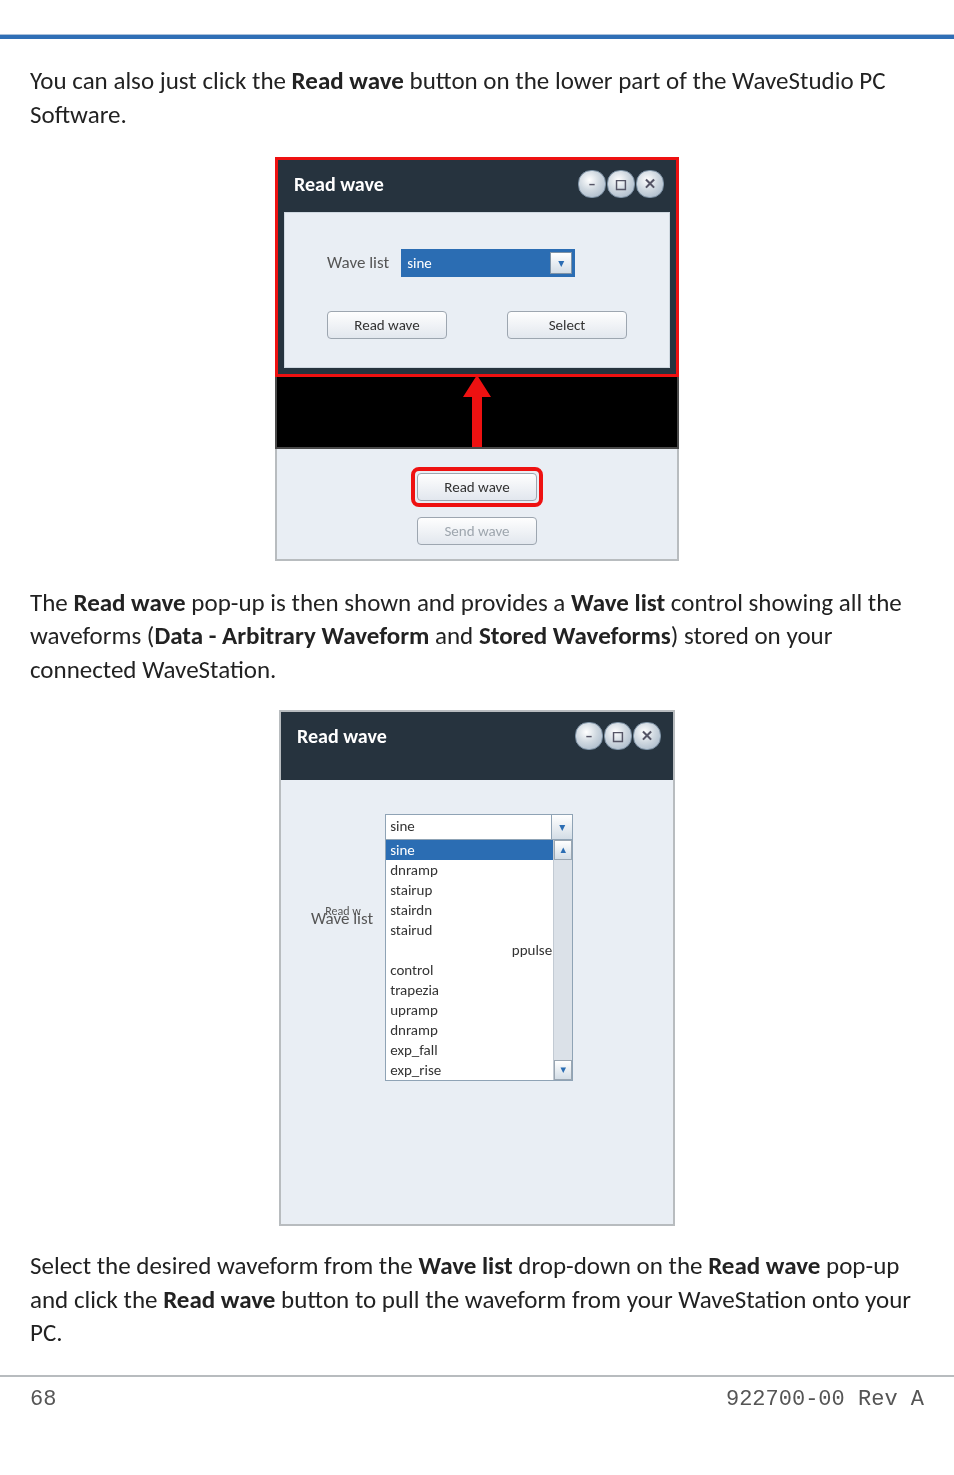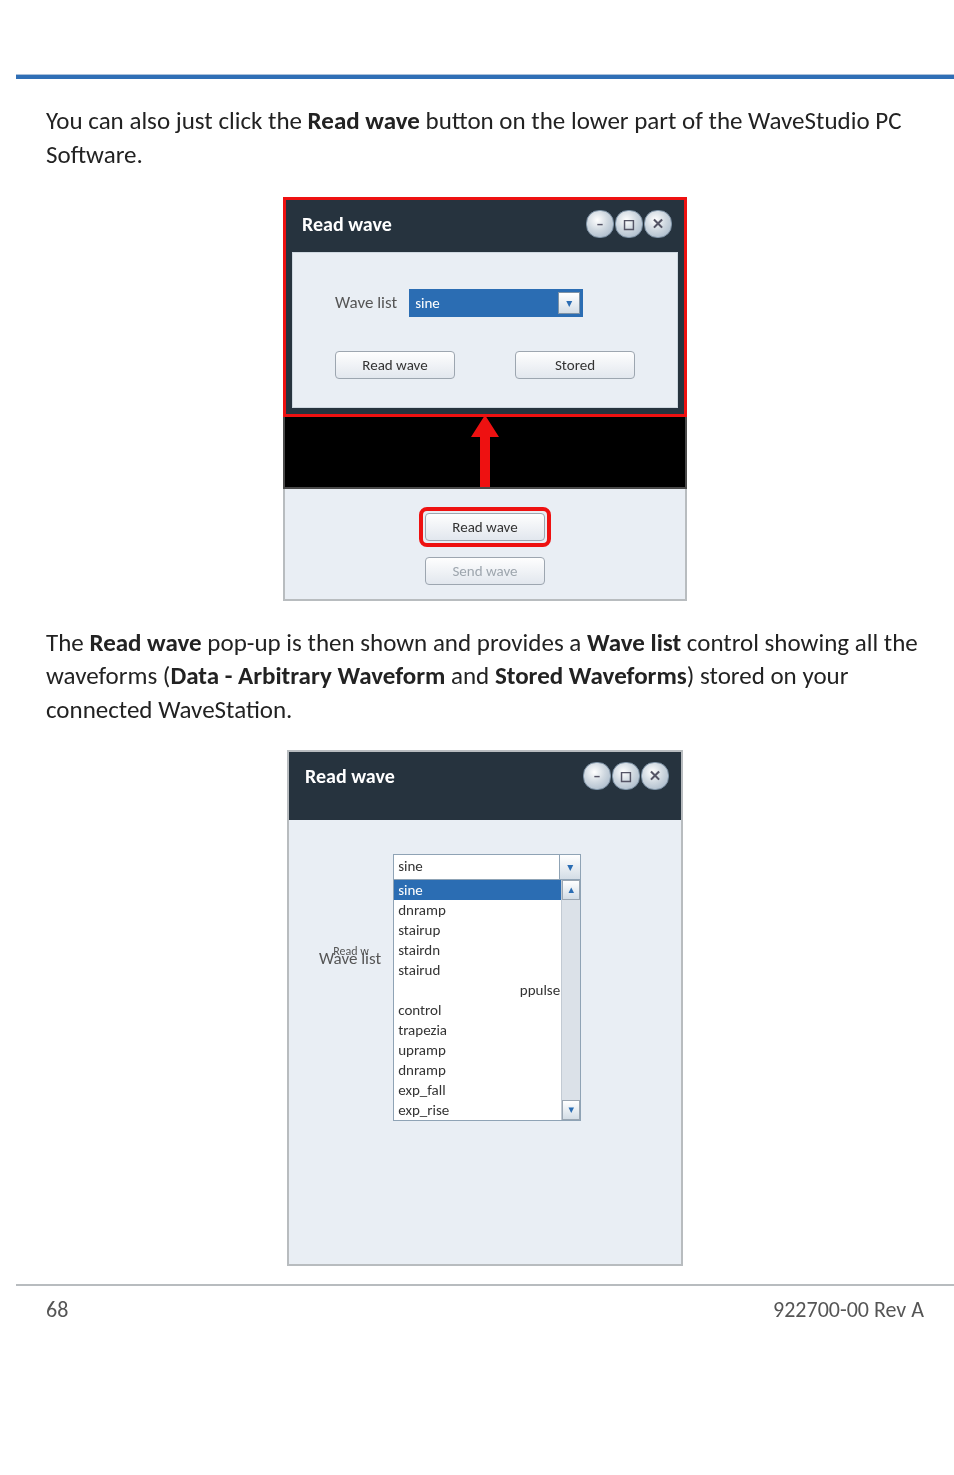--- a/index.html
+++ b/index.html
@@ -4,23 +4,22 @@
 <style>
 html, body {
   margin: 0;
   padding: 0;
   background: #ffffff;
   font-family: Calibri, Arial, sans-serif;
   color: #222;
   width: 954px;
 }
 .page {
-  padding: 24px 30px 18px 46px;
+  padding: 24px 30px 18px 30px;
   box-sizing: border-box;
-  margin-top: 40px;
 }
 .top-rule {
   margin: 10px -30px 24px -30px;
   height: 4px;
   background: #2f6fb6;
   border-top: 1px solid #aac0da;
 }
 .body-text {
   font-size: 25px;
   line-height: 1.35;
@@ -234,20 +233,21 @@
 .bottom-rule {
   margin: 18px -30px 6px -30px;
   border-top: 2px solid #b8bcbf;
 }
 .footer {
   display: flex;
   justify-content: space-between;
   font-size: 22px;
   color: #555;
   padding-top: 4px;
+  font-family: Liberation Mono, monospace;
 }
 </style>
 </head>
 <body>
 <div class="page">
 
 <div class="top-rule"></div>
 
 <p class="body-text">
   <span>You can also just click the </span><b>Read wave</b><span> button on the lower part of the WaveStudio PC Software.</span>
@@ -267,21 +267,21 @@
       <div class="dialog-body">
         <div class="field-row">
           <span class="field-label">Wave list</span>
           <div class="combo">
             <div class="combo-text">sine</div>
             <div class="combo-arrow">▾</div>
           </div>
         </div>
         <div class="btn-row">
           <div class="vbtn">Read wave</div>
-          <div class="vbtn">Stored</div>
+          <div class="vbtn">Select</div>
         </div>
       </div>
     </div>
     <div class="bottom-zone">
       <svg class="arrow-svg" viewBox="0 0 28 72">
         <polygon points="14,0 28,22 19,22 19,72 9,72 9,22 0,22" fill="#e11"></polygon>
       </svg>
     </div>
     <div class="lower-btn-block">
       <div class="red-ring">
@@ -333,20 +333,23 @@
                 </div>
           </div>
           <span class="readw-peek">Read w</span>
         </div>
       </div>
       <div style="height:200px;"></div>
     </div>
   </div>
 </div>
 
+<p class="body-text">
+  <span>Select the desired waveform from the </span><b>Wave list</b><span> drop-down on the </span><b>Read wave</b><span> pop-up and click the </span><b>Read wave</b><span> button to pull the waveform from your WaveStation onto your PC.</span>
+</p>
 
 <div class="bottom-rule"></div>
 <div class="footer">
   <span>68</span>
   <span>922700-00 Rev A</span>
 </div>
 
 </div>
 
 </body></html>

